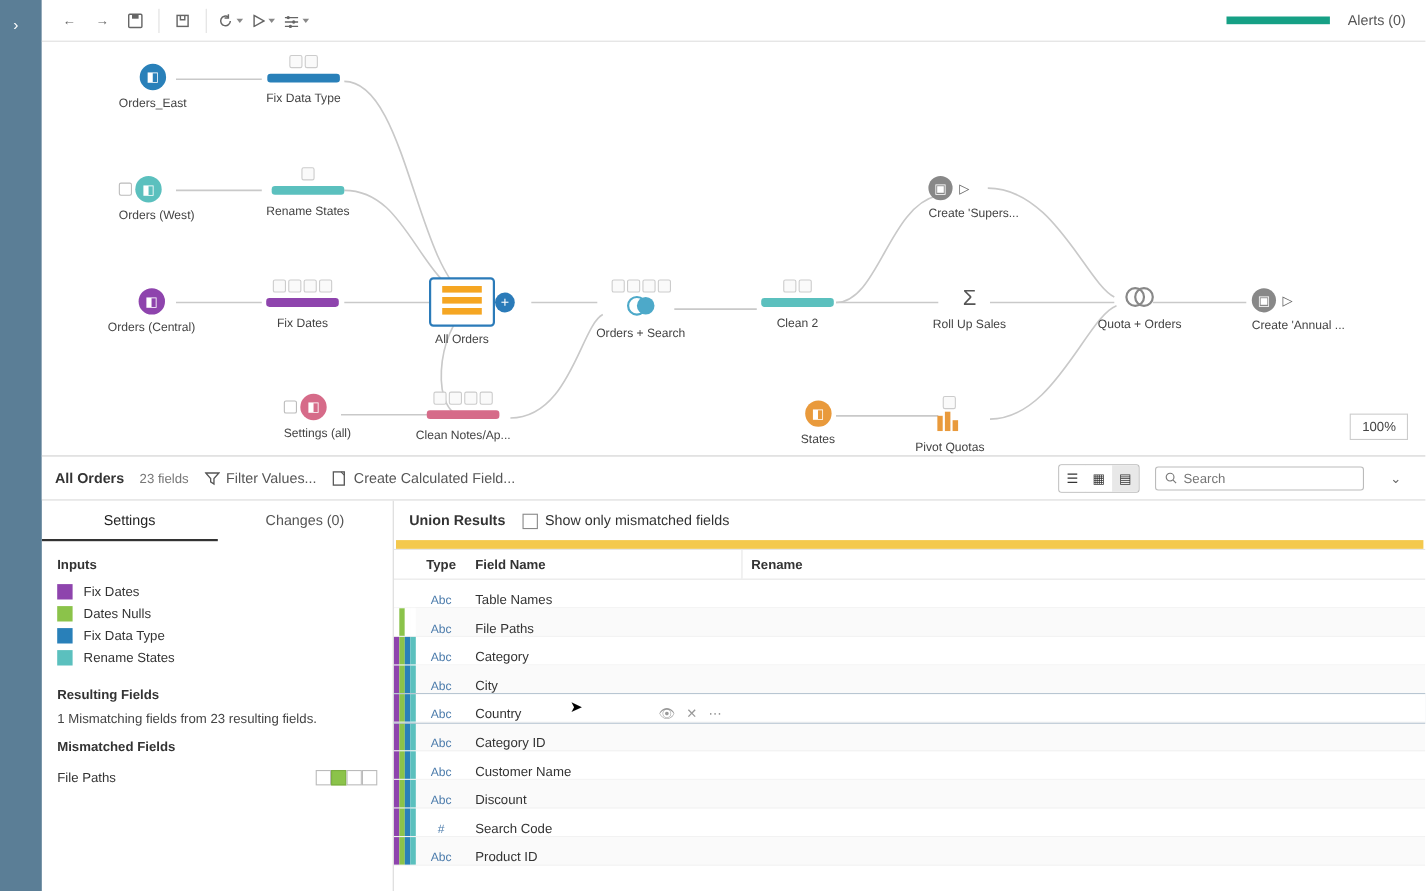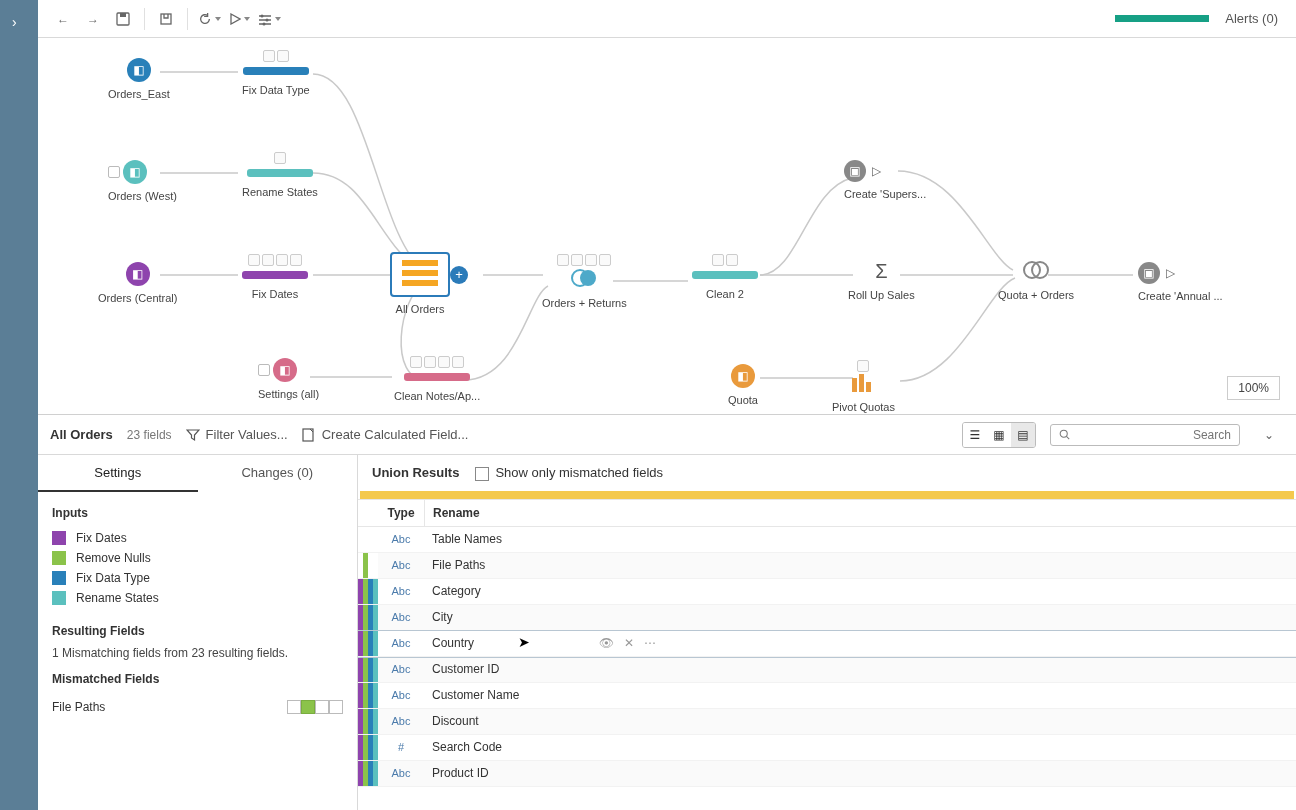--- a/index.html
+++ b/index.html
@@ -32,21 +32,21 @@
 .detail { position: absolute; left: 38px; top: 414px; right: 0; bottom: 0; display:flex; flex-direction:column; }
 .detail-toolbar { height: 40px; border-top: 1px solid #d0d0d0; display:flex; align-items:center; gap:14px; padding: 0 12px; background:#fff; }
 .detail-toolbar .title { font-weight:600; font-size:13px; }
 .detail-toolbar .meta { color:#777; font-size:12px; }
 .dt-btn { display:flex; align-items:center; gap:6px; color:#555; font-size:13px; }
 .dt-spacer { flex:1; }
 .view-toggle { display:flex; border:1px solid #bbb; border-radius:3px; overflow:hidden; }
 .view-toggle .v { width:24px; height:24px; display:flex; align-items:center; justify-content:center; background:#fff; }
 .view-toggle .v.active { background:#e8e8e8; }
 .search-box { display:flex; align-items:center; gap:6px; border:1px solid #bbb; border-radius:3px; padding: 3px 8px; width:190px; }
-.search-box input { border:none; outline:none; flex:1; font-size:12px;text-align:right; }
+.search-box input { border:none; outline:none; flex:1; font-size:12px; }
 .chev2 { padding:0 10px; color:#666; }
 .detail-body { flex:1; display:flex; overflow:hidden; border-top:1px solid #d9d9d9; }
 .left-panel { width:320px; border-right:1px solid #d9d9d9; display:flex; flex-direction:column; }
 .lp-tabs { display:flex; }
 .lp-tab { flex:1; text-align:center; padding:10px 0; font-size:13px; color:#555; }
 .lp-tab.active { border-bottom:2px solid #333; color:#222; font-weight:500; }
 .lp-content { padding: 10px 14px; font-size:12px; }
 .lp-h { font-weight:600; margin: 4px 0 8px; font-size:12px; }
 .lp-item { display:flex; align-items:center; gap:10px; padding:3px 0; }
 .sw { width:14px; height:14px; }
@@ -59,21 +59,21 @@
 .ur-row { display:flex; align-items:center; gap:16px; padding: 10px 14px; font-size:13px; }
 .ur-row .ttl { font-weight:600; }
 .ur-check { width:14px; height:14px; border:1px solid #888; display:inline-block; margin-right:6px; vertical-align:middle; }
 .band { height:8px; background:#f4c94e; margin:0 2px; }
 .grid-head { display:flex; font-size:12px; color:#333; font-weight:600; border-top:1px solid #e6e6e6; border-bottom:1px solid #e6e6e6; }
 .col-stripe { width:20px; }
 .col-type { width:46px; text-align:center; padding:6px 0; }
 .col-name { flex:0 0 250px; padding:6px 8px; }
 .col-changes { flex:1; padding:6px 8px; border-left:1px solid #e6e6e6; }
 .grid-body { flex:1; overflow:auto; }
-.g-row { display:flex; align-items:center; font-size:12px; border-bottom:1px solid #f2f2f2; height:26px; }
+.g-row { display:flex; align-items:flex-end; font-size:12px; border-bottom:1px solid #f2f2f2; height:26px; }
 .g-row:nth-child(even){ background:#fafafa; }
 .g-row.hovered { background:#fff; outline:1px solid #b8c6d2; }
 .stripe { width:20px; display:flex; height:100%; }
 .stripe span { flex:1; }
 .type-cell { width:46px; text-align:center; color:#4b7bab; font-size:11px; }
 .name-cell { flex:0 0 250px; padding:0 8px; display:flex; align-items:center; gap:6px; }
 .changes-cell { flex:1; border-left:1px solid #eee; }
 .row-actions { margin-left:auto; display:flex; gap:10px; color:#999; padding-right:10px; }
 .cursor { position:absolute; left:518px; top:634px; font-size:14px; color:#000; pointer-events:none; z-index:999; }
 </style>
@@ -202,21 +202,21 @@
     <div class="minibtns">
         <div class="minibtn"></div>
         <div class="minibtn"></div>
         <div class="minibtn"></div>
         <div class="minibtn"></div>
       </div>
     <svg width="30" height="20">
         <circle cx="11" cy="10" r="8" fill="none" stroke="#4da9c9" stroke-width="2"></circle>
         <circle cx="19" cy="10" r="8" fill="#4da9c9"></circle>
       </svg>
-    <div class="lbl">Orders + Returns</div>
+    <div class="lbl">Orders + Search</div>
   </div>
   <div class="node" style="left:654px; top:216px;">
     <div class="minibtns">
         <div class="minibtn"></div>
         <div class="minibtn"></div>
       </div>
     <span class="bar-node" style="background:#5bc0be;"></span>
     <div class="lbl">Clean 2</div>
   </div>
   <div class="node" style="left:810px; top:222px;">
@@ -246,33 +246,33 @@
     <div class="lbl">Create 'Supers...</div>
   </div>
 
   <div class="node" style="left:220px; top:320px;">
     <div style="display:flex;gap:3px;align-items:center;">
         <span style="width:12px;height:12px;border:1px solid #bbb;border-radius:2px;"></span>
         <div class="circ" style="background:#d66b89;">◧</div>
       </div>
     <div class="lbl">Settings (all)</div>
   </div>
-  <div class="node" style="left:356px; top:318px;">
+  <div class="node" style="left:340px; top:318px;">
     <div class="minibtns">
         <div class="minibtn"></div>
         <div class="minibtn"></div>
         <div class="minibtn"></div>
         <div class="minibtn"></div>
       </div>
     <span class="bar-node" style="background:#d66b89;"></span>
     <div class="lbl">Clean Notes/Ap...</div>
   </div>
   <div class="node" style="left:690px; top:326px;">
     <div class="circ" style="background:#e99a3c;">◧</div>
-    <div class="lbl">Quota</div>
+    <div class="lbl">States</div>
   </div>
   <div class="node" style="left:794px; top:322px;">
     <div class="minibtns">
         <div class="minibtn"></div>
       </div>
     <svg width="22" height="18">
         <rect x="0" y="4" width="5" height="14" fill="#e99a3c"></rect>
         <rect x="7" y="0" width="5" height="18" fill="#e99a3c"></rect>
         <rect x="14" y="8" width="5" height="10" fill="#e99a3c"></rect>
       </svg>
@@ -323,21 +323,21 @@
       </div>
       <div class="lp-content">
         <div class="lp-h">Inputs</div>
         <div id="inputs-list">
             <div class="lp-item">
               <span class="sw" style="background:#8e44ad"></span>
               <span>Fix Dates</span>
             </div>
             <div class="lp-item">
               <span class="sw" style="background:#8bc34a"></span>
-              <span>Remove Nulls</span>
+              <span>Dates Nulls</span>
             </div>
             <div class="lp-item">
               <span class="sw" style="background:#2980b9"></span>
               <span>Fix Data Type</span>
             </div>
             <div class="lp-item">
               <span class="sw" style="background:#5bc0be"></span>
               <span>Rename States</span>
             </div>
           </div>
@@ -358,20 +358,21 @@
 
     <div class="right-grid">
       <div class="ur-row">
         <span class="ttl">Union Results</span>
         <label><span class="ur-check"></span><span>Show only mismatched fields</span></label>
       </div>
       <div class="band"></div>
       <div class="grid-head">
         <div class="col-stripe"></div>
         <div class="col-type">Type</div>
+        <div class="col-name">Field Name</div>
         <div class="col-changes">Rename</div>
       </div>
       <div class="grid-body" id="grid-body">
           <div class="g-row">
             <div class="stripe">
               <span style="background:#fff;"></span>
               <span style="background:#fff;"></span>
               <span style="background:#fff;"></span>
               <span style="background:#fff;"></span>
             </div>
@@ -440,21 +441,21 @@
           </div>
           <div class="g-row">
             <div class="stripe">
               <span style="background:#8e44ad;"></span>
               <span style="background:#8bc34a;"></span>
               <span style="background:#2980b9;"></span>
               <span style="background:#5bc0be;"></span>
             </div>
             <div class="type-cell">Abc</div>
             <div class="name-cell">
-              <span>Customer ID</span>
+              <span>Category ID</span>
             </div>
             <div class="changes-cell"></div>
           </div>
           <div class="g-row">
             <div class="stripe">
               <span style="background:#8e44ad;"></span>
               <span style="background:#8bc34a;"></span>
               <span style="background:#2980b9;"></span>
               <span style="background:#5bc0be;"></span>
             </div>

